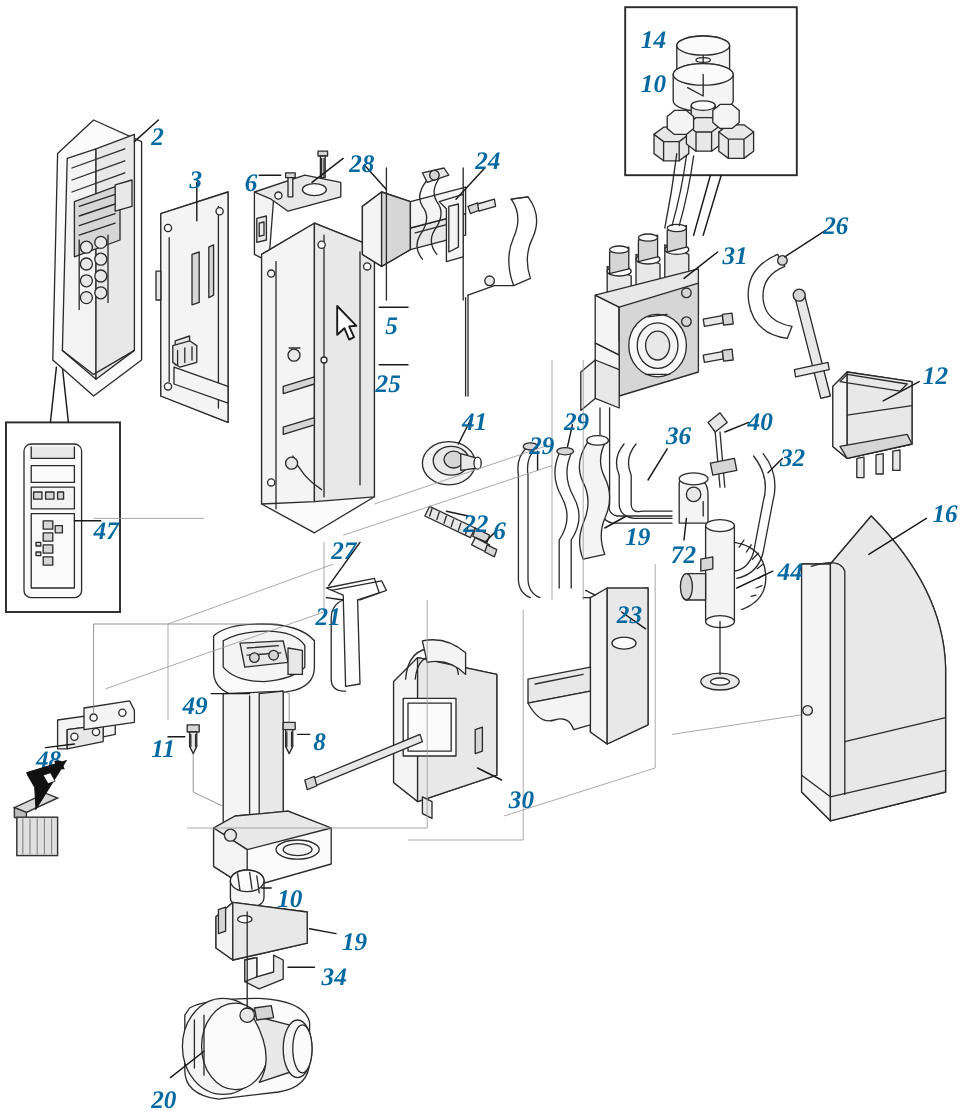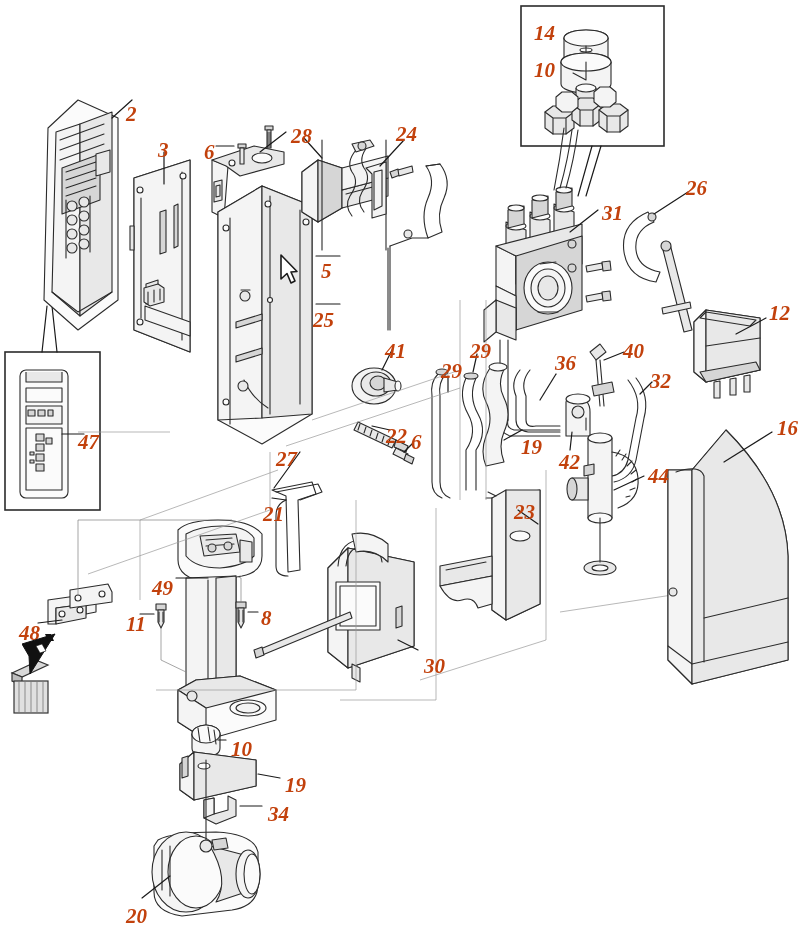--- a/index.html
+++ b/index.html
@@ -4,21 +4,21 @@
 <title>Exploded Parts Diagram</title>
 <style>
   html,body{margin:0;padding:0;background:#ffffff;}
   body{width:801px;height:926px;overflow:hidden;
        font-family:"Liberation Serif",serif;}
   #stage{position:relative;width:801px;height:926px;background:#fff;}
   svg#dwg{position:absolute;left:0;top:0;width:801px;height:926px;}
 
   
   .lbl{position:absolute;font-family:"Liberation Serif",serif;
-       font-weight:bold;font-style:italic;font-size:21px;color:#c2410c;
+       font-weight:bold;font-style:italic;font-size:21px;color:#0369a1;
        line-height:1;white-space:nowrap;letter-spacing:0px;}
 
   
   .cursor{position:absolute;pointer-events:none;}
 </style>
 </head>
 <body>
 
 <div id="stage">
 
@@ -535,27 +535,27 @@
 <div class="lbl" style="left:470px;top:341px">29</div>
 <div class="lbl" style="left:555px;top:353px">36</div>
 <div class="lbl" style="left:623px;top:341px">40</div>
 <div class="lbl" style="left:650px;top:371px">32</div>
 <div class="lbl" style="left:521px;top:437px">19</div>
 <div class="lbl" style="left:386px;top:426px">22</div>
 <div class="lbl" style="left:411px;top:432px">6</div>
 <div class="lbl" style="left:276px;top:449px">27</div>
 <div class="lbl" style="left:263px;top:504px">21</div>
 <div class="lbl" style="left:514px;top:502px">23</div>
-<div class="lbl" style="left:559px;top:452px">42</div>
+<div class="lbl" style="left:559px;top:452px">72</div>
 <div class="lbl" style="left:648px;top:466px">44</div>
 <div class="lbl" style="left:777px;top:418px">16</div>
 <div class="lbl" style="left:152px;top:578px">49</div>
 <div class="lbl" style="left:126px;top:614px">11</div>
 <div class="lbl" style="left:261px;top:608px">8</div>
-<div class="lbl" style="left:19px;top:623px">48</div>
+<div class="lbl" style="left:30px;top:623px">48</div>
 <div class="lbl" style="left:424px;top:656px">30</div>
 <div class="lbl" style="left:78px;top:432px">47</div>
 <div class="lbl" style="left:231px;top:739px">10</div>
 <div class="lbl" style="left:285px;top:775px">19</div>
 <div class="lbl" style="left:268px;top:804px">34</div>
 <div class="lbl" style="left:126px;top:906px">20</div>
 
 <svg class="cursor" style="left:8px;top:655px" width="56" height="62" viewBox="0 0 56 62">
   <path d="M4 18 L30 6 L40 10 L14 22 Z" fill="#d9d9d9" stroke="#333" stroke-width="1.2"></path>
   <path d="M4 18 L4 26 L14 30 L14 22 Z" fill="#bdbdbd" stroke="#333" stroke-width="1.2"></path>

